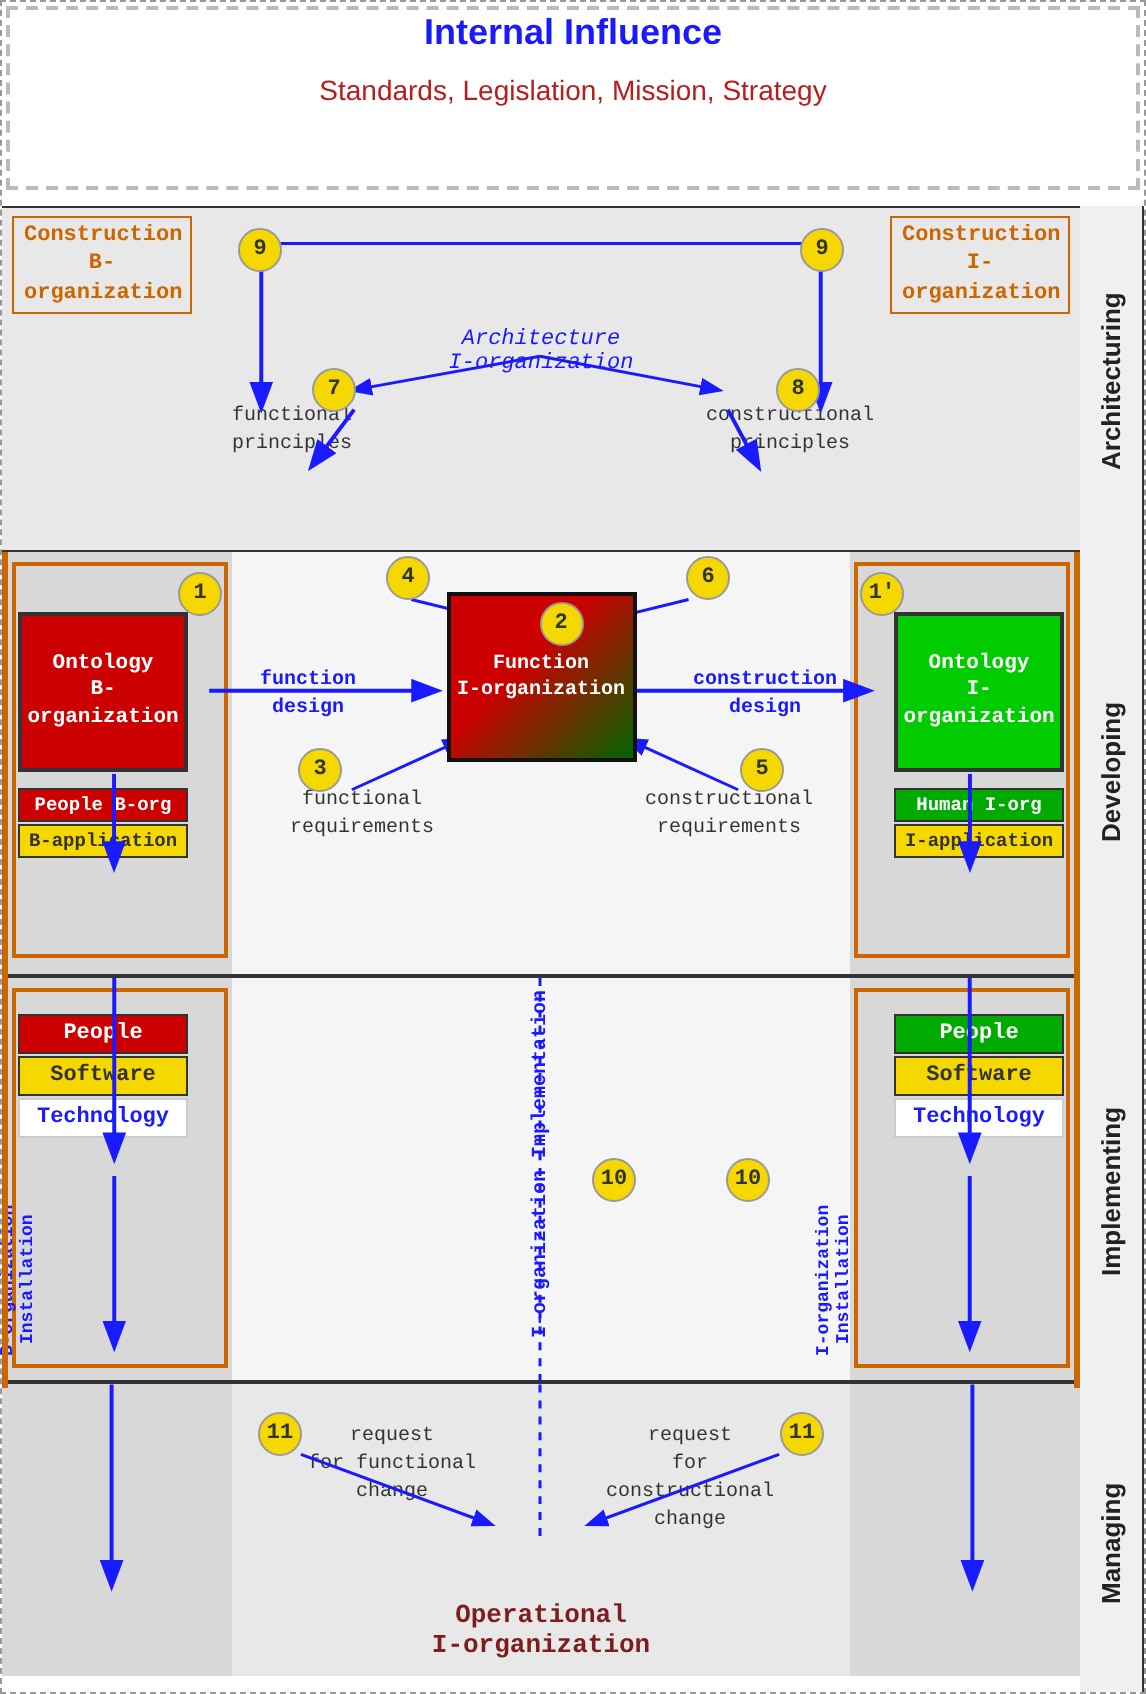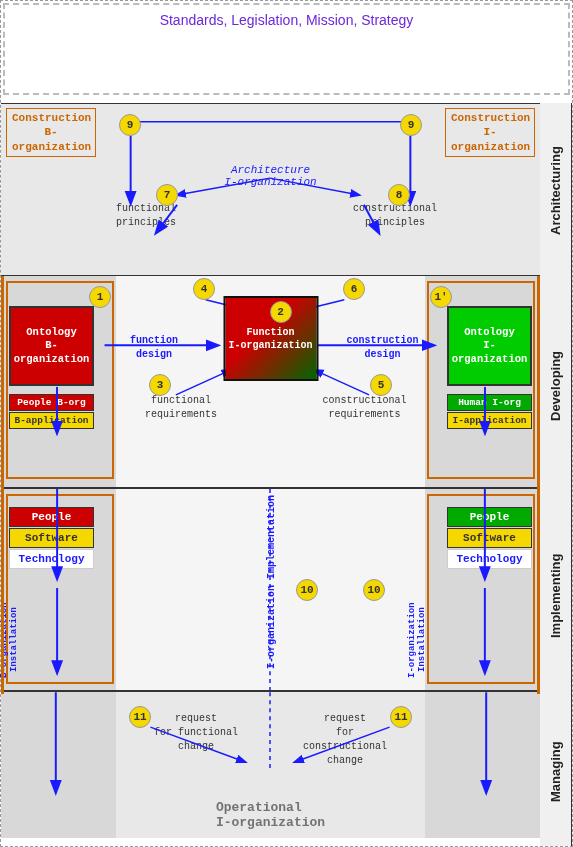--- a/index.html
+++ b/index.html
@@ -42,21 +42,21 @@
 
     .top-dashed-border {
       position: absolute;
       top: 2px; left: 2px; right: 2px;
       height: 92px;
       border: 2px dashed #bbb;
       pointer-events: none;
     }
 
     .standards-text {
-      color: #6d28d9;
+      color: #b91c1c;
       font-size: 14px;
       text-align: center;
       margin-top: 6px;
     }
 
     
     .band-label {
       position: absolute;
       right: 0;
       writing-mode: vertical-rl;
@@ -407,24 +407,24 @@
       height: 146px;
       background: #e8e8e8;
     }
 
     
     .operational {
       position: absolute;
       bottom: 8px;
       left: 50%;
       transform: translateX(-50%);
-      color: #737373;
+      color: #7f1d1d;
       font-size: 13px;
       font-weight: bold;
-      text-align: left;
+      text-align: center;
       white-space: nowrap;
     }
 
     
     .text-label {
       position: absolute;
       font-size: 10px;
       color: #333;
       line-height: 1.4;
       text-align: center;
@@ -456,20 +456,21 @@
     }
   </style>
 </head>
 <body>
 
 <div class="main-wrapper">
 
   <div class="top-dashed-border"></div>
 
   <div class="top-section">
+    <div class="internal-influence">Internal Influence</div>
     <div class="standards-text">Standards, Legislation, Mission, Strategy</div>
   </div>
 
   <div class="band-label band-architecturing">Architecturing</div>
   <div class="band-label band-developing">Developing</div>
   <div class="band-label band-implementing">Implementing</div>
   <div class="band-label band-managing">Managing</div>
 
   <div class="content-area">
 

